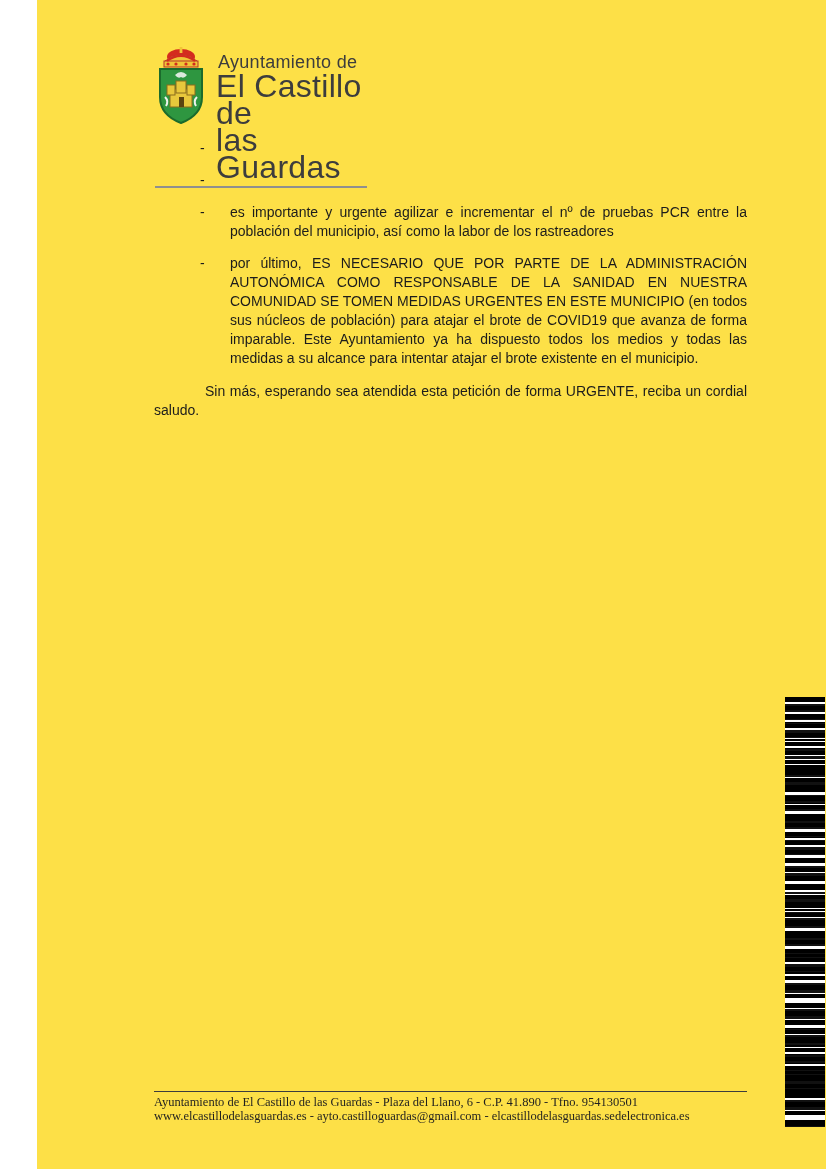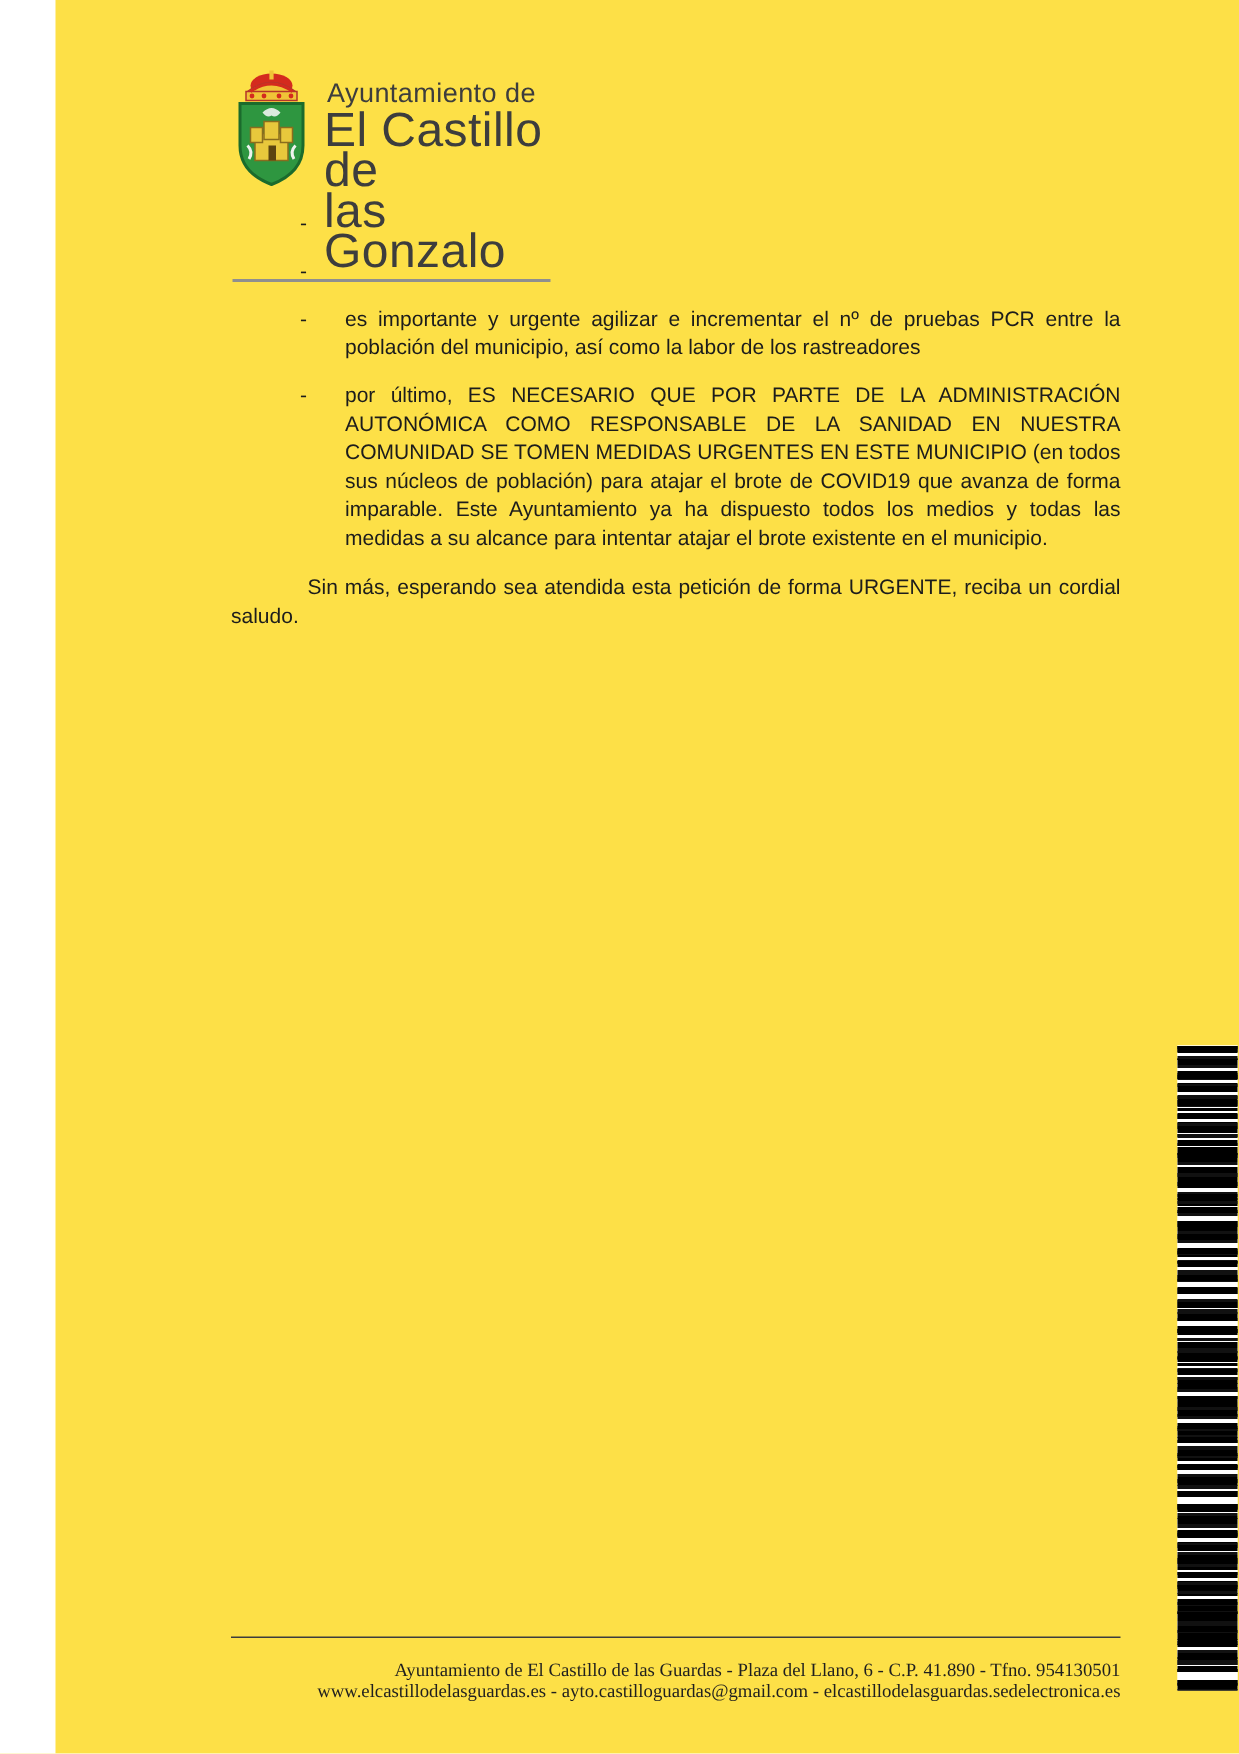--- a/index.html
+++ b/index.html
@@ -41,21 +41,21 @@
   .vtext {
     position:absolute; transform:rotate(-90deg); transform-origin:0 0;
     white-space:nowrap; font-size:7.5px; line-height:9px; color:#3a3a3a;
   }
   .vtext-1 { left:790px; top:1118px; }
   .vtext-2 { left:803px; top:1118px; }
 
   
   .footer {
     position:absolute; left:117px; top:1091px; width:593px;
-    border-top:1px solid #3c3c3c; padding-top:15px; text-align:right;
+    border-top:1px solid #3c3c3c; padding-top:4px; text-align:left;
     font-family:"Liberation Serif", serif; font-size:12.5px; line-height:13.5px; color:#1f1f1f;
   }
   .footer p { margin:0; }
 </style>
 </head>
 <body>
 
 <div class="page">
 
   <header class="logo">
@@ -80,21 +80,21 @@
       <rect x="32" y="40" width="8" height="10" fill="#e8c83c" stroke="#8a6d1d" stroke-width="1"></rect>
       <rect x="21" y="36" width="10" height="12" fill="#e8c83c" stroke="#8a6d1d" stroke-width="1"></rect>
       <rect x="24" y="52" width="5" height="10" fill="#5b4410"></rect>
 
       <path d="M10 52 Q14 56 11 61" fill="none" stroke="#eef3ee" stroke-width="2"></path>
       <path d="M42 52 Q38 56 41 61" fill="none" stroke="#eef3ee" stroke-width="2"></path>
     </svg>
     <div class="logo-text">
       <div class="logo-line1">Ayuntamiento de</div>
       <div class="logo-line2">El Castillo de</div>
-      <div class="logo-line3">las Gonzalo</div>
+      <div class="logo-line3">las Guardas</div>
     </div>
   </header>
 
   <main class="content">
 
     <div class="bullet">
       <span class="dash">-</span>
     </div>
 
     <div class="bullet">

